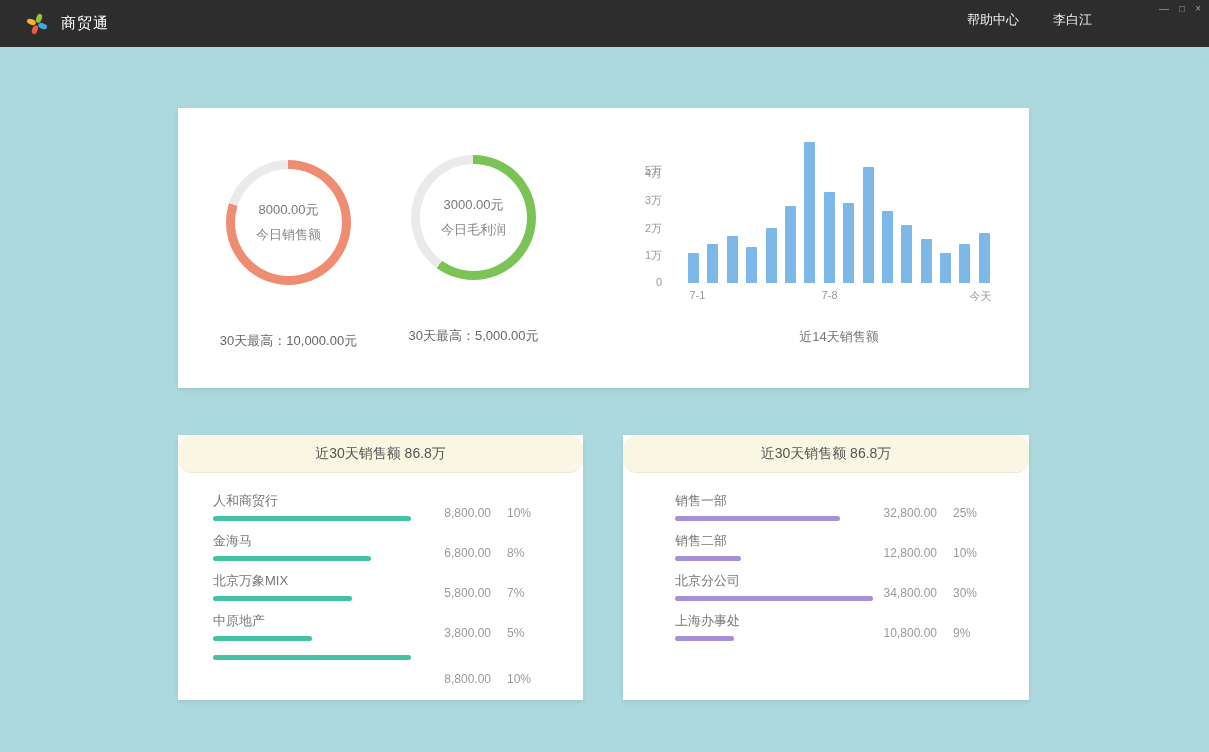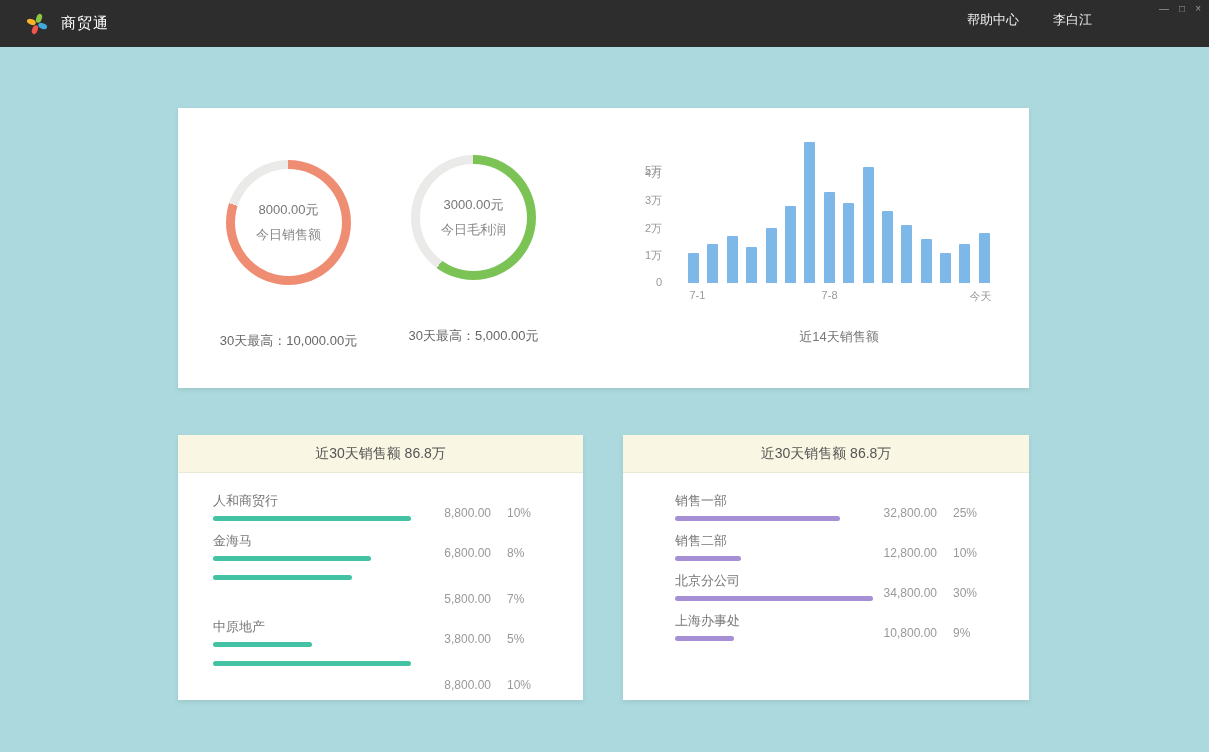--- a/index.html
+++ b/index.html
@@ -17,21 +17,21 @@
   .topbar-right .tb-link{color:#eeeeee;font-size:13px;cursor:pointer;}
   .win-controls{position:absolute;top:3px;right:8px;display:flex;align-items:center;gap:10px;
     color:#9a9a9a;font-size:10px;line-height:12px;}
   .win-controls span{cursor:pointer;display:inline-block;}
   
   .panel{position:absolute;background:#ffffff;box-shadow:0 2px 5px rgba(0,0,0,0.08);}
   .main-panel{left:178px;top:108px;width:851px;height:280px;}
   .left-list{left:178px;top:435px;width:405px;height:265px;}
   .right-list{left:623px;top:435px;width:406px;height:265px;}
   .panel-header{height:37px;line-height:37px;text-align:center;background:#f9f7e3;
-    border-bottom:1px solid #ebe8d6;color:#555;font-size:14px;}
+    border-bottom:1px solid #ebe8d6;color:#555;font-size:14px;border-radius:14px;}
   
   .donut-col{position:absolute;width:125px;}
   .donut-col-0{left:48px;top:52px;}
   .donut-col-1{left:233px;top:47px;}
   .donut-ring{position:relative;width:125px;height:125px;border-radius:50%;text-decoration:underline;}
   .donut-center{position:absolute;inset:9px;background:#fff;border-radius:50%;
     display:flex;flex-direction:column;align-items:center;justify-content:center;gap:7px;}
   .donut-value{font-size:13px;color:#777;}
   .donut-label{font-size:13px;color:#888;}
   .donut-footer{position:absolute;top:172px;left:50%;transform:translateX(-50%);
@@ -145,20 +145,21 @@
         <div class="row-name">人和商贸行</div>
         <div class="row-bar" style="width: 198px; background: rgb(67, 195, 163);"></div>
         <div class="row-val"><span class="amount">8,800.00</span><span class="pct">10%</span></div>
       </div>
       <div class="row">
         <div class="row-name">金海马</div>
         <div class="row-bar" style="width: 158px; background: rgb(67, 195, 163);"></div>
         <div class="row-val"><span class="amount">6,800.00</span><span class="pct">8%</span></div>
       </div>
       <div class="row">
+        <div class="row-name">北京万象MIX</div>
         <div class="row-bar" style="width: 139px; background: rgb(67, 195, 163);"></div>
         <div class="row-val"><span class="amount">5,800.00</span><span class="pct">7%</span></div>
       </div>
       <div class="row">
         <div class="row-name">中原地产</div>
         <div class="row-bar" style="width: 99px; background: rgb(67, 195, 163);"></div>
         <div class="row-val"><span class="amount">3,800.00</span><span class="pct">5%</span></div>
       </div>
       <div class="row">
         <div class="row-bar" style="width: 198px; background: rgb(67, 195, 163);"></div>

